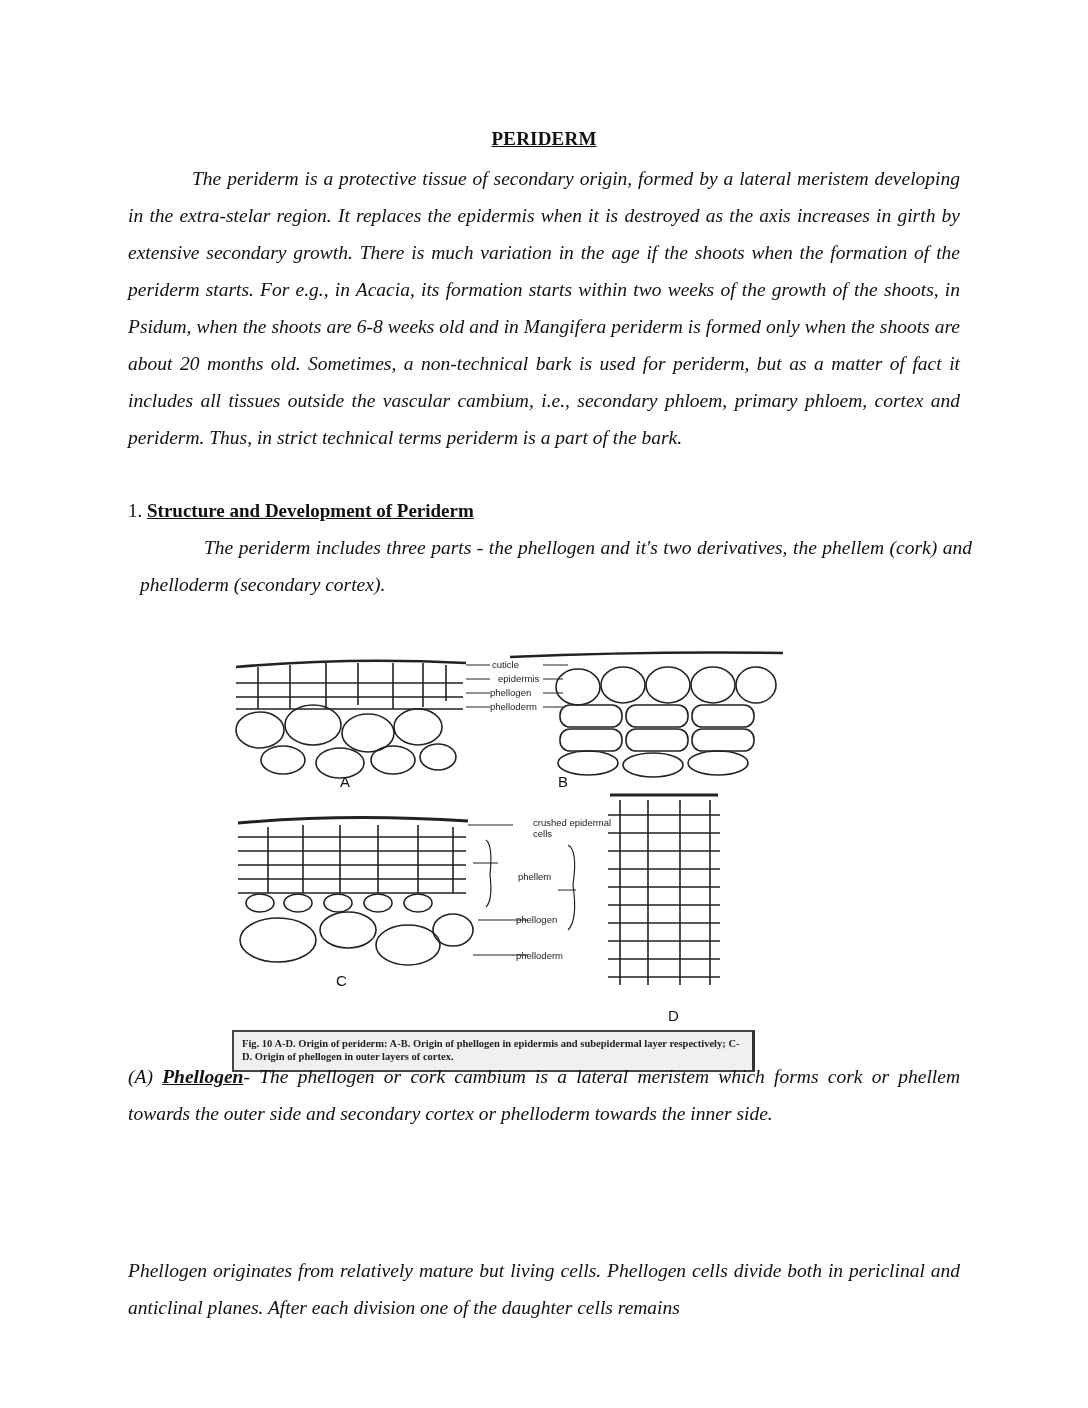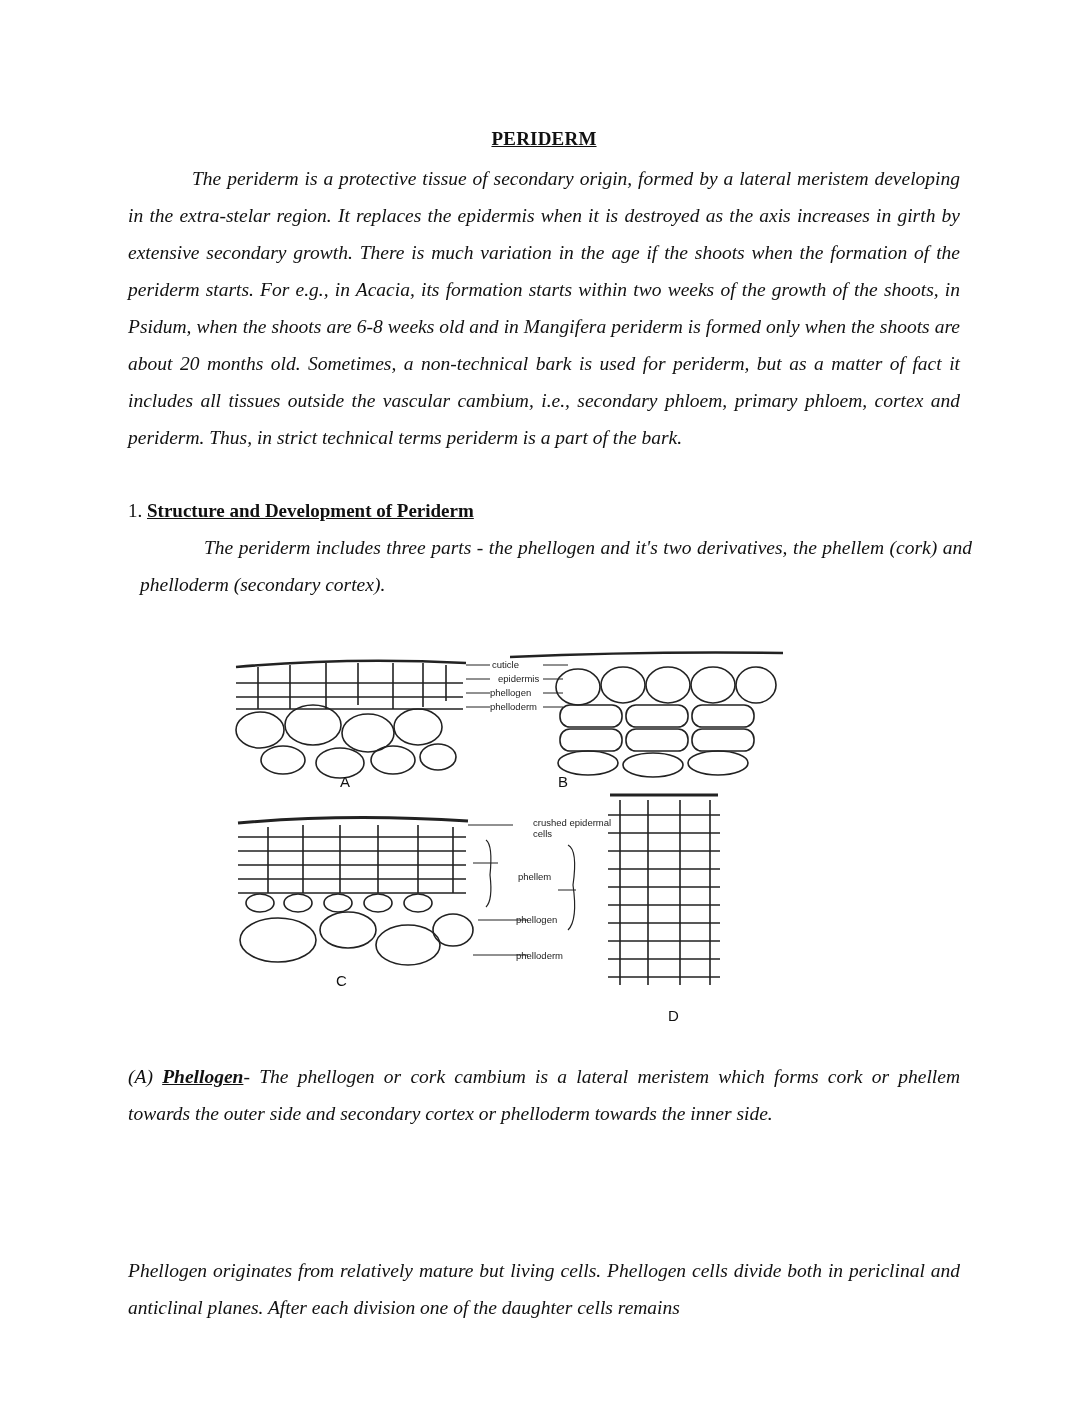--- a/index.html
+++ b/index.html
@@ -126,19 +126,20 @@
     <span class="callout" style="left:264px;top:14px;">cuticle</span>
     <span class="callout" style="left:270px;top:28px;">epidermis</span>
     <span class="callout" style="left:262px;top:42px;">phellogen</span>
     <span class="callout" style="left:262px;top:56px;">phelloderm</span>
 
     <span class="callout" style="left:288px;top:172px;width:84px;line-height:11px;margin-left:17px;">crushed epidermal cells</span>
     <span class="callout" style="left:290px;top:226px;">phellem</span>
     <span class="callout" style="left:288px;top:269px;">phellogen</span>
     <span class="callout" style="left:288px;top:305px;">phelloderm</span>
 
+    <div class="caption-box">Fig. 10 A-D. Origin of periderm: A-B. Origin of phellogen in epidermis and subepidermal layer respectively; C-D. Origin of phellogen in outer layers of cortex.</div>
   </div>
 
   <p class="para p3"><span>(A)</span> <span class="hl">Phellogen</span><span>-</span><span> The phellogen or cork cambium is a lateral meristem which forms cork or phellem towards the outer side and secondary cortex or phelloderm towards the inner side.</span></p>
 
   <p class="para p4">Phellogen originates from relatively mature but living cells. Phellogen cells divide both in periclinal and anticlinal planes. After each division one of the daughter cells remains</p>
 
 </div>
 
 </body></html>

